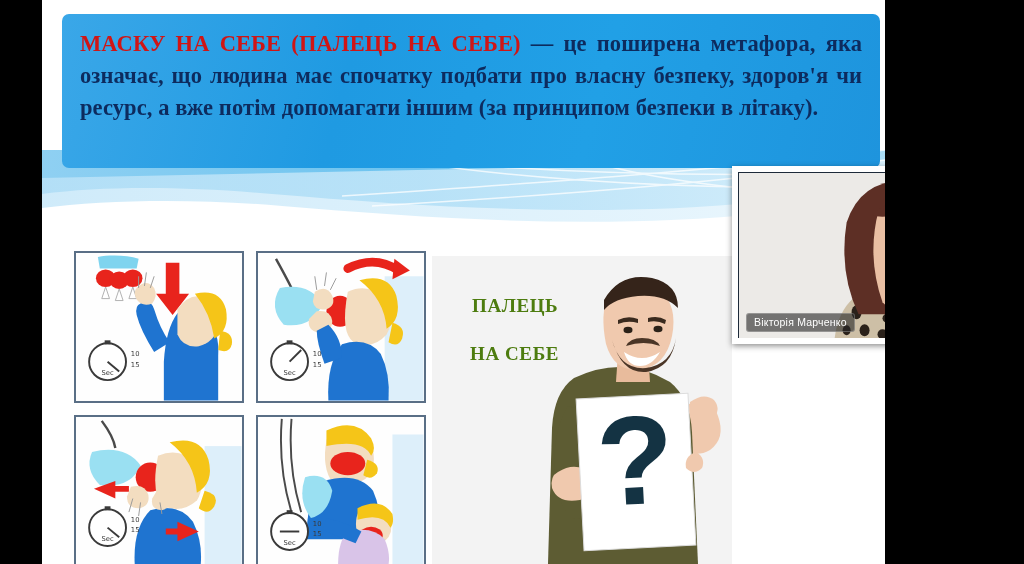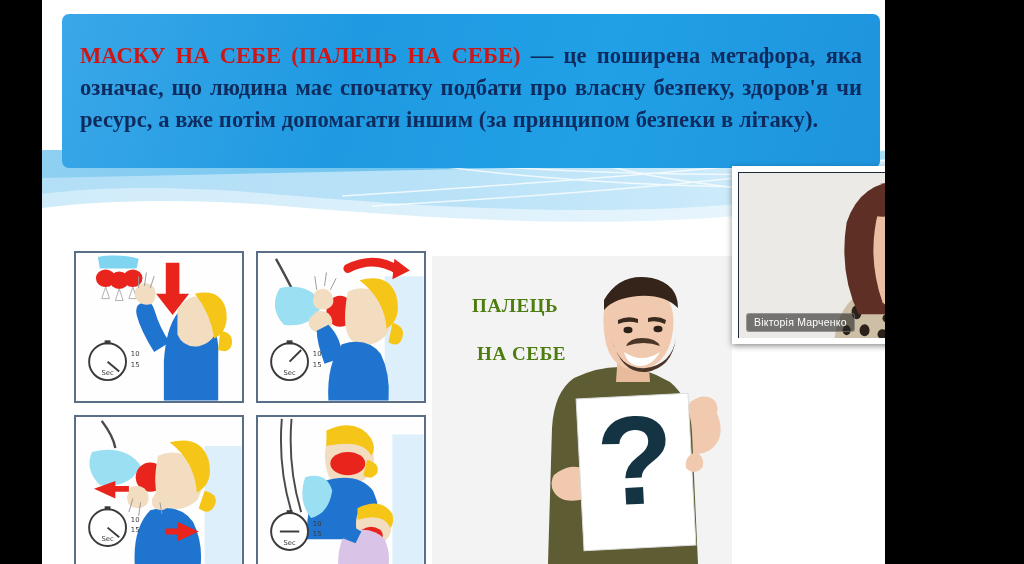--- a/index.html
+++ b/index.html
@@ -28,21 +28,20 @@
     border-radius:7px;
     background:linear-gradient(105deg,#3aa7e8 0%, #1f9ae2 35%, #21a0e6 65%, #1e94dd 100%);
     padding:14px 18px 8px 18px;
   }
   #quote-text{
     font-family:"Liberation Serif", serif;
     font-size:22.5px; line-height:32px;
     color:#0d2b5e; font-weight:700; text-align:justify;
     text-justify:inter-word;
     letter-spacing:.1px;
-    margin-top:12px;
   }
   #quote-text .hl{ color:#d01515; }
   #quote-text .tail{ font-weight:600; }
 
   
   #panel-grid{
     position:absolute; left:32px; top:251px;
     width:352px; height:315px;
     display:grid; grid-template-columns:1fr 1fr; grid-template-rows:1fr 1fr;
     gap:12px;
@@ -58,21 +57,21 @@
     position:absolute; left:390px; top:256px; width:300px; height:308px;
     background:#f4f4f4; overflow:hidden;
   }
   #photo-block svg{ display:block; width:100%; height:100%; }
   .caption-red{
     position:absolute; left:28px; font-family:"Liberation Serif", serif;
     color:#4d7c0f; font-weight:700; font-size:19px; letter-spacing:.6px;
     white-space:nowrap;
   }
   #cap1{ top:39px; left:40px; }
-  #cap2{ top:87px; left:38px;margin-left:7px; }
+  #cap2{ top:87px; left:38px; }
 
   
   #video-tile{
     position:absolute; left:732px; top:166px; width:292px; height:178px;
     background:#ffffff; padding:6px 0 6px 6px;
     box-shadow:0 2px 6px rgba(0,0,0,.45);
     text-align:right;
   }
   #video-inner{
     position:relative; width:100%; height:100%;

